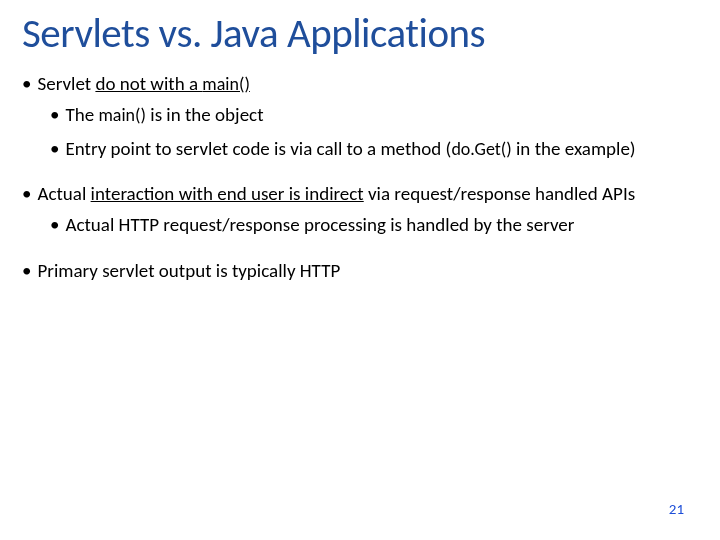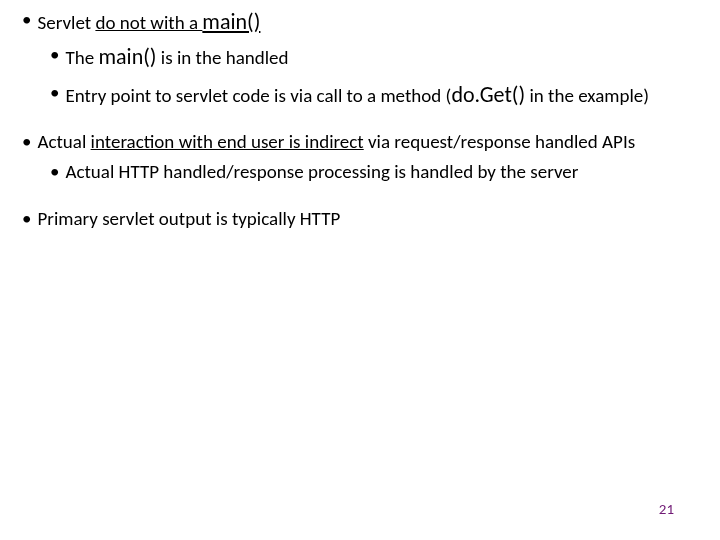--- a/index.html
+++ b/index.html
@@ -45,49 +45,50 @@
   .lvl2 {
     margin-left: 28px;
     margin-bottom: 8px;
   }
   .spacer-sm { height: 2px; }
   .spacer-md { height: 12px; }
   .spacer-lg { height: 14px; }
   .u { text-decoration: underline; }
   .mono {
     font-family: "Calibri", "Segoe UI", Arial, sans-serif;
-    font-size: 22px;
+    font-size: 18px;
   }
   .page-num {
     position: absolute;
     bottom: 22px;
-    right: 46px;
+    right: 36px;
     font-size: 15px;
-    color: #701a75;
+    color: #1d4ed8;
   }
 </style>
 </head>
 <body>
 
 <div class="slide">
 
+  <h1 class="title">Servlets vs. Java Applications</h1>
 
   <div class="content">
 
     <div class="bul lvl1">
       <span class="dot">•</span>
       <span class="txt">
         <span>Servlet </span><span class="u">do not with a </span><span class="u mono">main()</span>
       </span>
     </div>
 
     <div class="bul lvl2">
       <span class="dot">•</span>
       <span class="txt">
-        <span>The </span><span class="mono">main()</span><span> is in the handled</span>
+        <span>The </span><span class="mono">main()</span><span> is in the object</span>
       </span>
     </div>
 
     <div class="spacer-sm"></div>
 
     <div class="bul lvl2">
       <span class="dot">•</span>
       <span class="txt">
         <span>Entry point to servlet code is via call to a method (</span><span class="mono">do.Get()</span><span> in the example)</span>
       </span>
@@ -97,21 +98,21 @@
 
     <div class="bul lvl1">
       <span class="dot">•</span>
       <span class="txt">
         <span>Actual </span><span class="u">interaction with end user is indirect</span><span> via request/response handled APIs</span>
       </span>
     </div>
 
     <div class="bul lvl2">
       <span class="dot">•</span>
-      <span class="txt">Actual HTTP handled/response processing is handled by the server</span>
+      <span class="txt">Actual HTTP request/response processing is handled by the server</span>
     </div>
 
     <div class="spacer-lg"></div>
 
     <div class="bul lvl1">
       <span class="dot">•</span>
       <span class="txt">Primary servlet output is typically HTTP</span>
     </div>
 
   </div>

